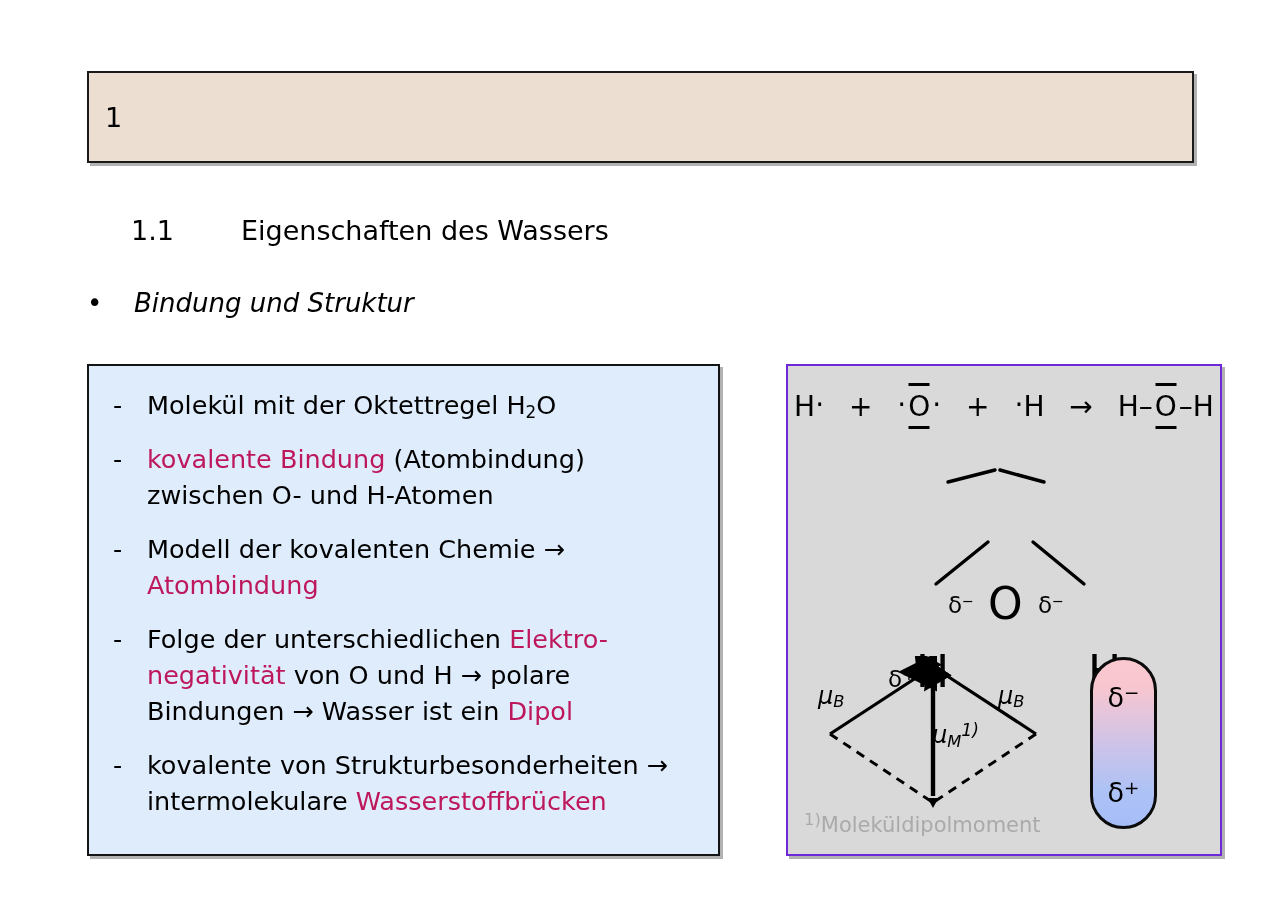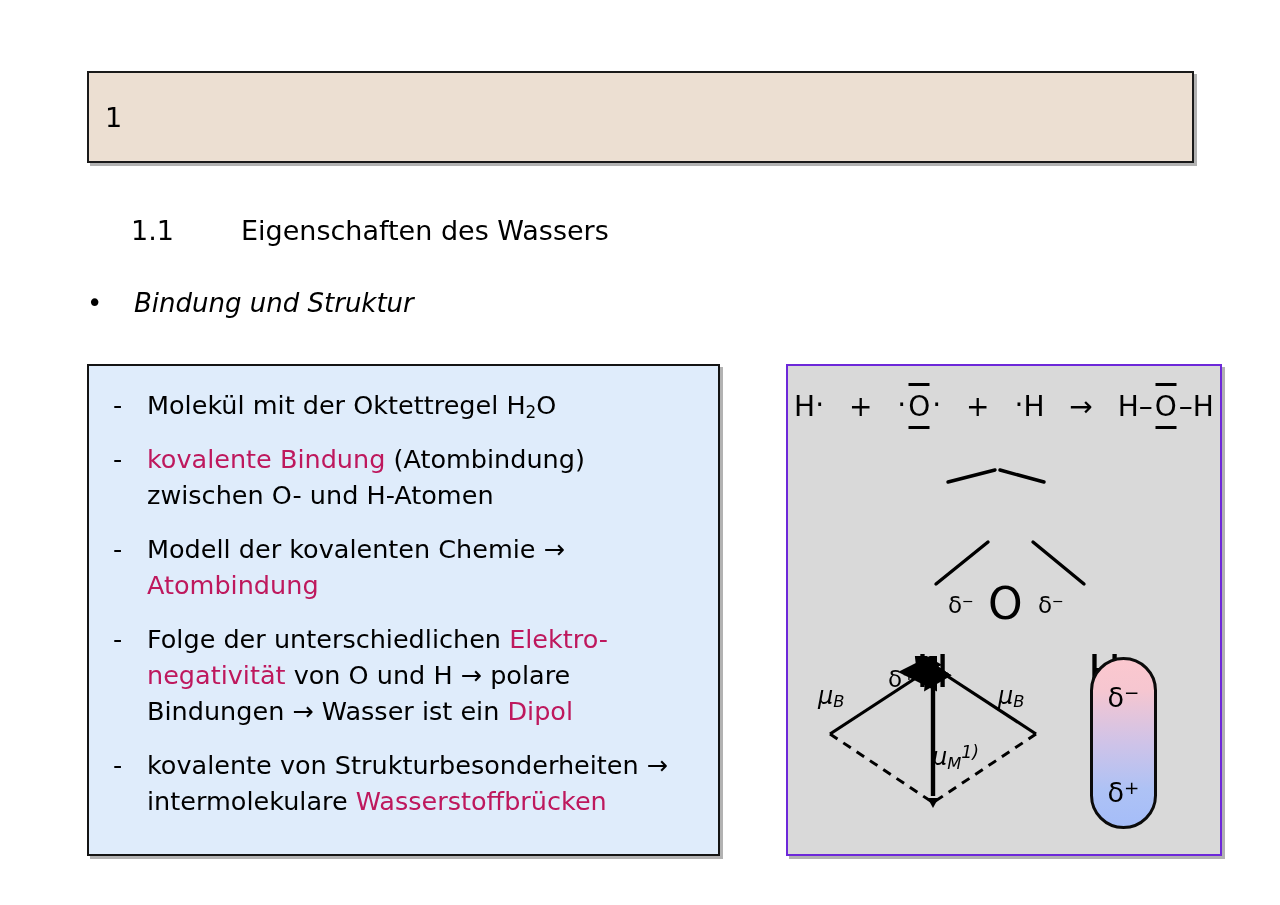--- a/index.html
+++ b/index.html
@@ -185,21 +185,20 @@
   .mu-b-right {
     position: absolute;
     left: 186px; top: 26px;
     font-size: 24px;
   }
   .mu-m {
     position: absolute;
     left: 120px; top: 64px;
     font-size: 24px;
     white-space: nowrap;
-    margin-top: 22px;
   }
   .mu-b-left sub, .mu-b-right sub, .mu-m sub { font-size: 0.68em; vertical-align: -0.2em; }
   .mu-m sup { font-size: 0.72em; vertical-align: 0.42em; }
 
   .footnote {
     position: absolute;
     left: 16px;
     top: 444px;
     color: #aaaaaa;
     font-size: 21px;
@@ -303,19 +302,22 @@
       <line x1="224" y1="78" x2="122" y2="146" stroke="#000" stroke-width="3" stroke-dasharray="9,7"></line>
 
       <line x1="121" y1="140" x2="121" y2="16" stroke="#000" stroke-width="4.4" marker-end="url(#arrowUp)"></line>
       <path d="M121,152 L126.5,142 L115.5,142 Z" fill="#000"></path>
     </svg>
     <span class="mu-b-left"><span>μ</span><sub>B</sub></span>
     <span class="mu-b-right"><span>μ</span><sub>B</sub></span>
     <span class="mu-m"><span>μ</span><sub>M</sub><sup>1)</sup></span>
   </div>
 
+  <div class="footnote">
+    <sup>1)</sup><span>Moleküldipolmoment</span>
+  </div>
 
   <div class="capsule">
     <span class="cap-minus"><span>δ</span><sup>−</sup></span>
     <span class="cap-plus"><span>δ</span><sup>+</sup></span>
   </div>
 
 </div>
 
 </body></html>

